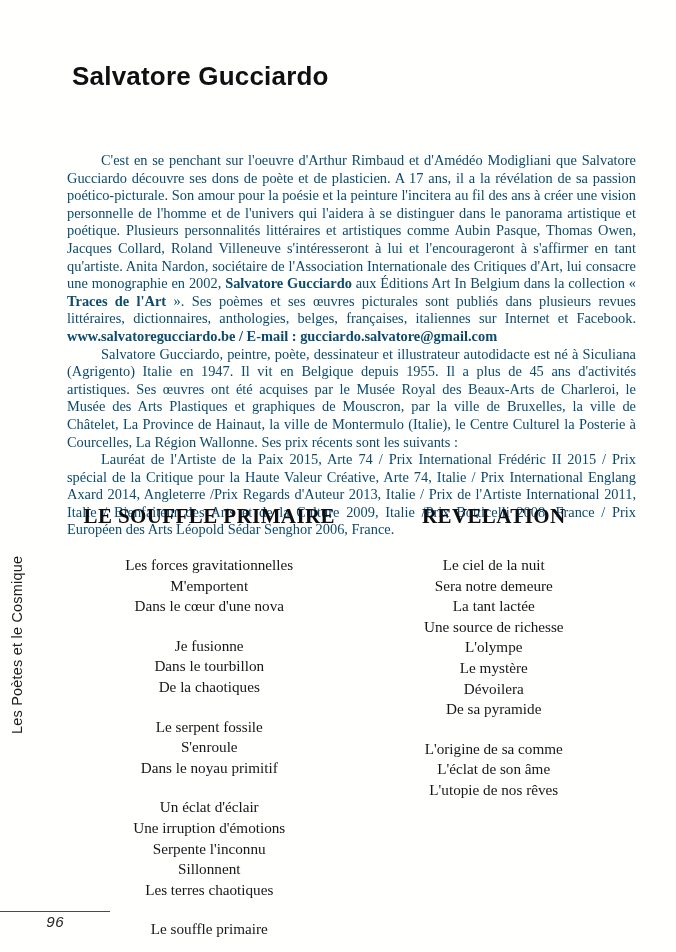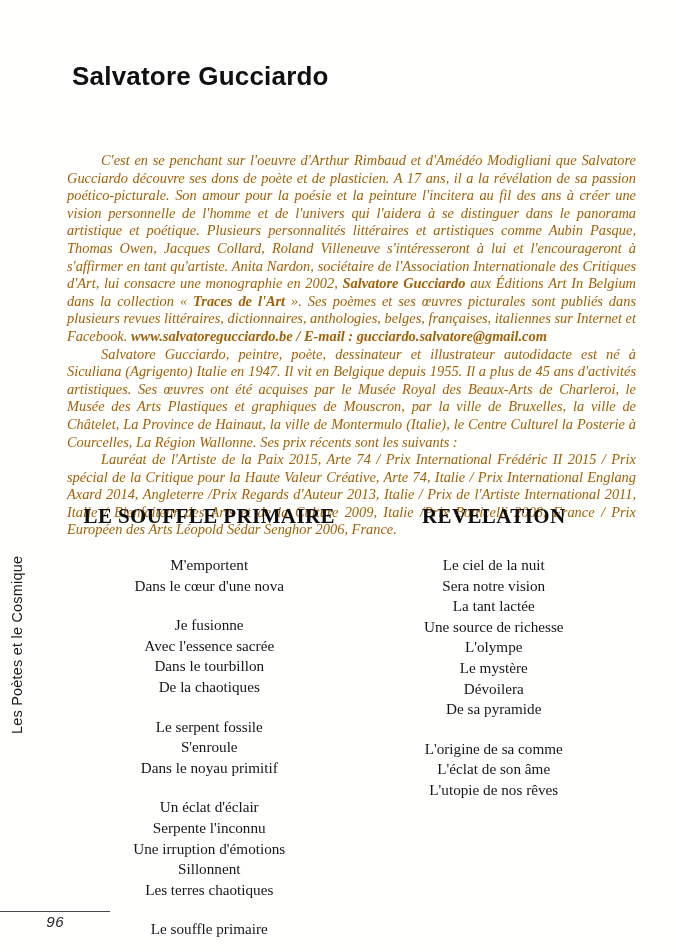--- a/index.html
+++ b/index.html
@@ -67,25 +67,24 @@
     color: #101012;
   }
 
   
   .prose {
     position: absolute;
     left: 67px;
     top: 152px;
     width: 569px;
     font-family: "Liberation Serif", serif;
-    font-style: italic;
     font-size: 14.4px;
     line-height: 17.6px;
     text-align: justify;
-    color: #a16207;
+    color: #0c4a6e;
   }
   .prose p {
     margin: 0;
     text-indent: 34px;
   }
   .prose b { font-weight: bold; }
 
   
   .poems {
     position: absolute;
@@ -135,52 +134,52 @@
       <p><span>C'est en se penchant sur l'oeuvre d'Arthur Rimbaud et d'Amédéo Modigliani que Salvatore Gucciardo découvre ses dons de poète et de plasticien. A 17 ans, il a la révélation de sa passion poético-picturale. Son amour pour la poésie et la peinture l'incitera au fil des ans à créer une vision personnelle de l'homme et de l'univers qui l'aidera à se distinguer dans le panorama artistique et poétique. Plusieurs personnalités littéraires et artistiques comme Aubin Pasque, Thomas Owen, Jacques Collard, Roland Villeneuve s'intéresseront à lui et l'encourageront à s'affirmer en tant qu'artiste. Anita Nardon, sociétaire de l'Association Internationale des Critiques d'Art, lui consacre une monographie en 2002, </span><b>Salvatore Gucciardo</b><span> aux Éditions Art In Belgium dans la collection « </span><b>Traces de l'Art</b><span> ». Ses poèmes et ses œuvres picturales sont publiés dans plusieurs revues littéraires, dictionnaires, anthologies, belges, françaises, italiennes sur Internet et Facebook. </span><b>www.salvatoregucciardo.be / E-mail : gucciardo.salvatore@gmail.com</b></p>
       <p><span>Salvatore Gucciardo, peintre, poète, dessinateur et illustrateur autodidacte est né à Siculiana (Agrigento) Italie en 1947. Il vit en Belgique depuis 1955. Il a plus de 45 ans d'activités artistiques. Ses œuvres ont été acquises par le Musée Royal des Beaux-Arts de Charleroi, le Musée des Arts Plastiques et graphiques de Mouscron, par la ville de Bruxelles, la ville de Châtelet, La Province de Hainaut, la ville de Montermulo (Italie), le Centre Culturel la Posterie à Courcelles, La Région Wallonne. Ses prix récents sont les suivants :</span></p>
       <p><span>Lauréat de l'Artiste de la Paix 2015, Arte 74 / Prix International Frédéric II 2015 / Prix spécial de la Critique pour la Haute Valeur Créative, Arte 74, Italie / Prix International Englang Axard 2014, Angleterre /Prix Regards d'Auteur 2013, Italie / Prix de l'Artiste International 2011, Italie / Bienfaiteur des Arts et de la Culture 2009, Italie /Prix Botticelli 2008, France / Prix Européen des Arts Léopold Sédar Senghor 2006, France.</span></p>
     </div>
 
   <div class="poems">
     <div class="poem-col left">
         <div class="poem-title">LE SOUFFLE PRIMAIRE</div>
         <div class="poem-body">
           <div class="stanza">
+            <div class="verse">Les forces gravitationnelles</div>
             <div class="verse">M'emportent</div>
             <div class="verse">Dans le cœur d'une nova</div>
           </div>
           <div class="stanza">
             <div class="verse">Je fusionne</div>
-            <div class="verse">Avec l'essence sacrée</div>
             <div class="verse">Dans le tourbillon</div>
             <div class="verse">De la chaotiques</div>
           </div>
           <div class="stanza">
             <div class="verse">Le serpent fossile</div>
             <div class="verse">S'enroule</div>
             <div class="verse">Dans le noyau primitif</div>
           </div>
           <div class="stanza">
             <div class="verse">Un éclat d'éclair</div>
+            <div class="verse">Une irruption d'émotions</div>
             <div class="verse">Serpente l'inconnu</div>
-            <div class="verse">Une irruption d'émotions</div>
             <div class="verse">Sillonnent</div>
             <div class="verse">Les terres chaotiques</div>
           </div>
           <div class="stanza">
             <div class="verse">Le souffle primaire</div>
           </div>
         </div>
       </div>
     <div class="poem-col right">
         <div class="poem-title">REVELATION</div>
         <div class="poem-body">
           <div class="stanza">
             <div class="verse">Le ciel de la nuit</div>
-            <div class="verse">Sera notre vision</div>
+            <div class="verse">Sera notre demeure</div>
             <div class="verse">La tant lactée</div>
             <div class="verse">Une source de richesse</div>
             <div class="verse">L'olympe</div>
             <div class="verse">Le mystère</div>
             <div class="verse">Dévoilera</div>
             <div class="verse">De sa pyramide</div>
           </div>
           <div class="stanza">
             <div class="verse">L'origine de sa comme</div>
             <div class="verse">L'éclat de son âme</div>

